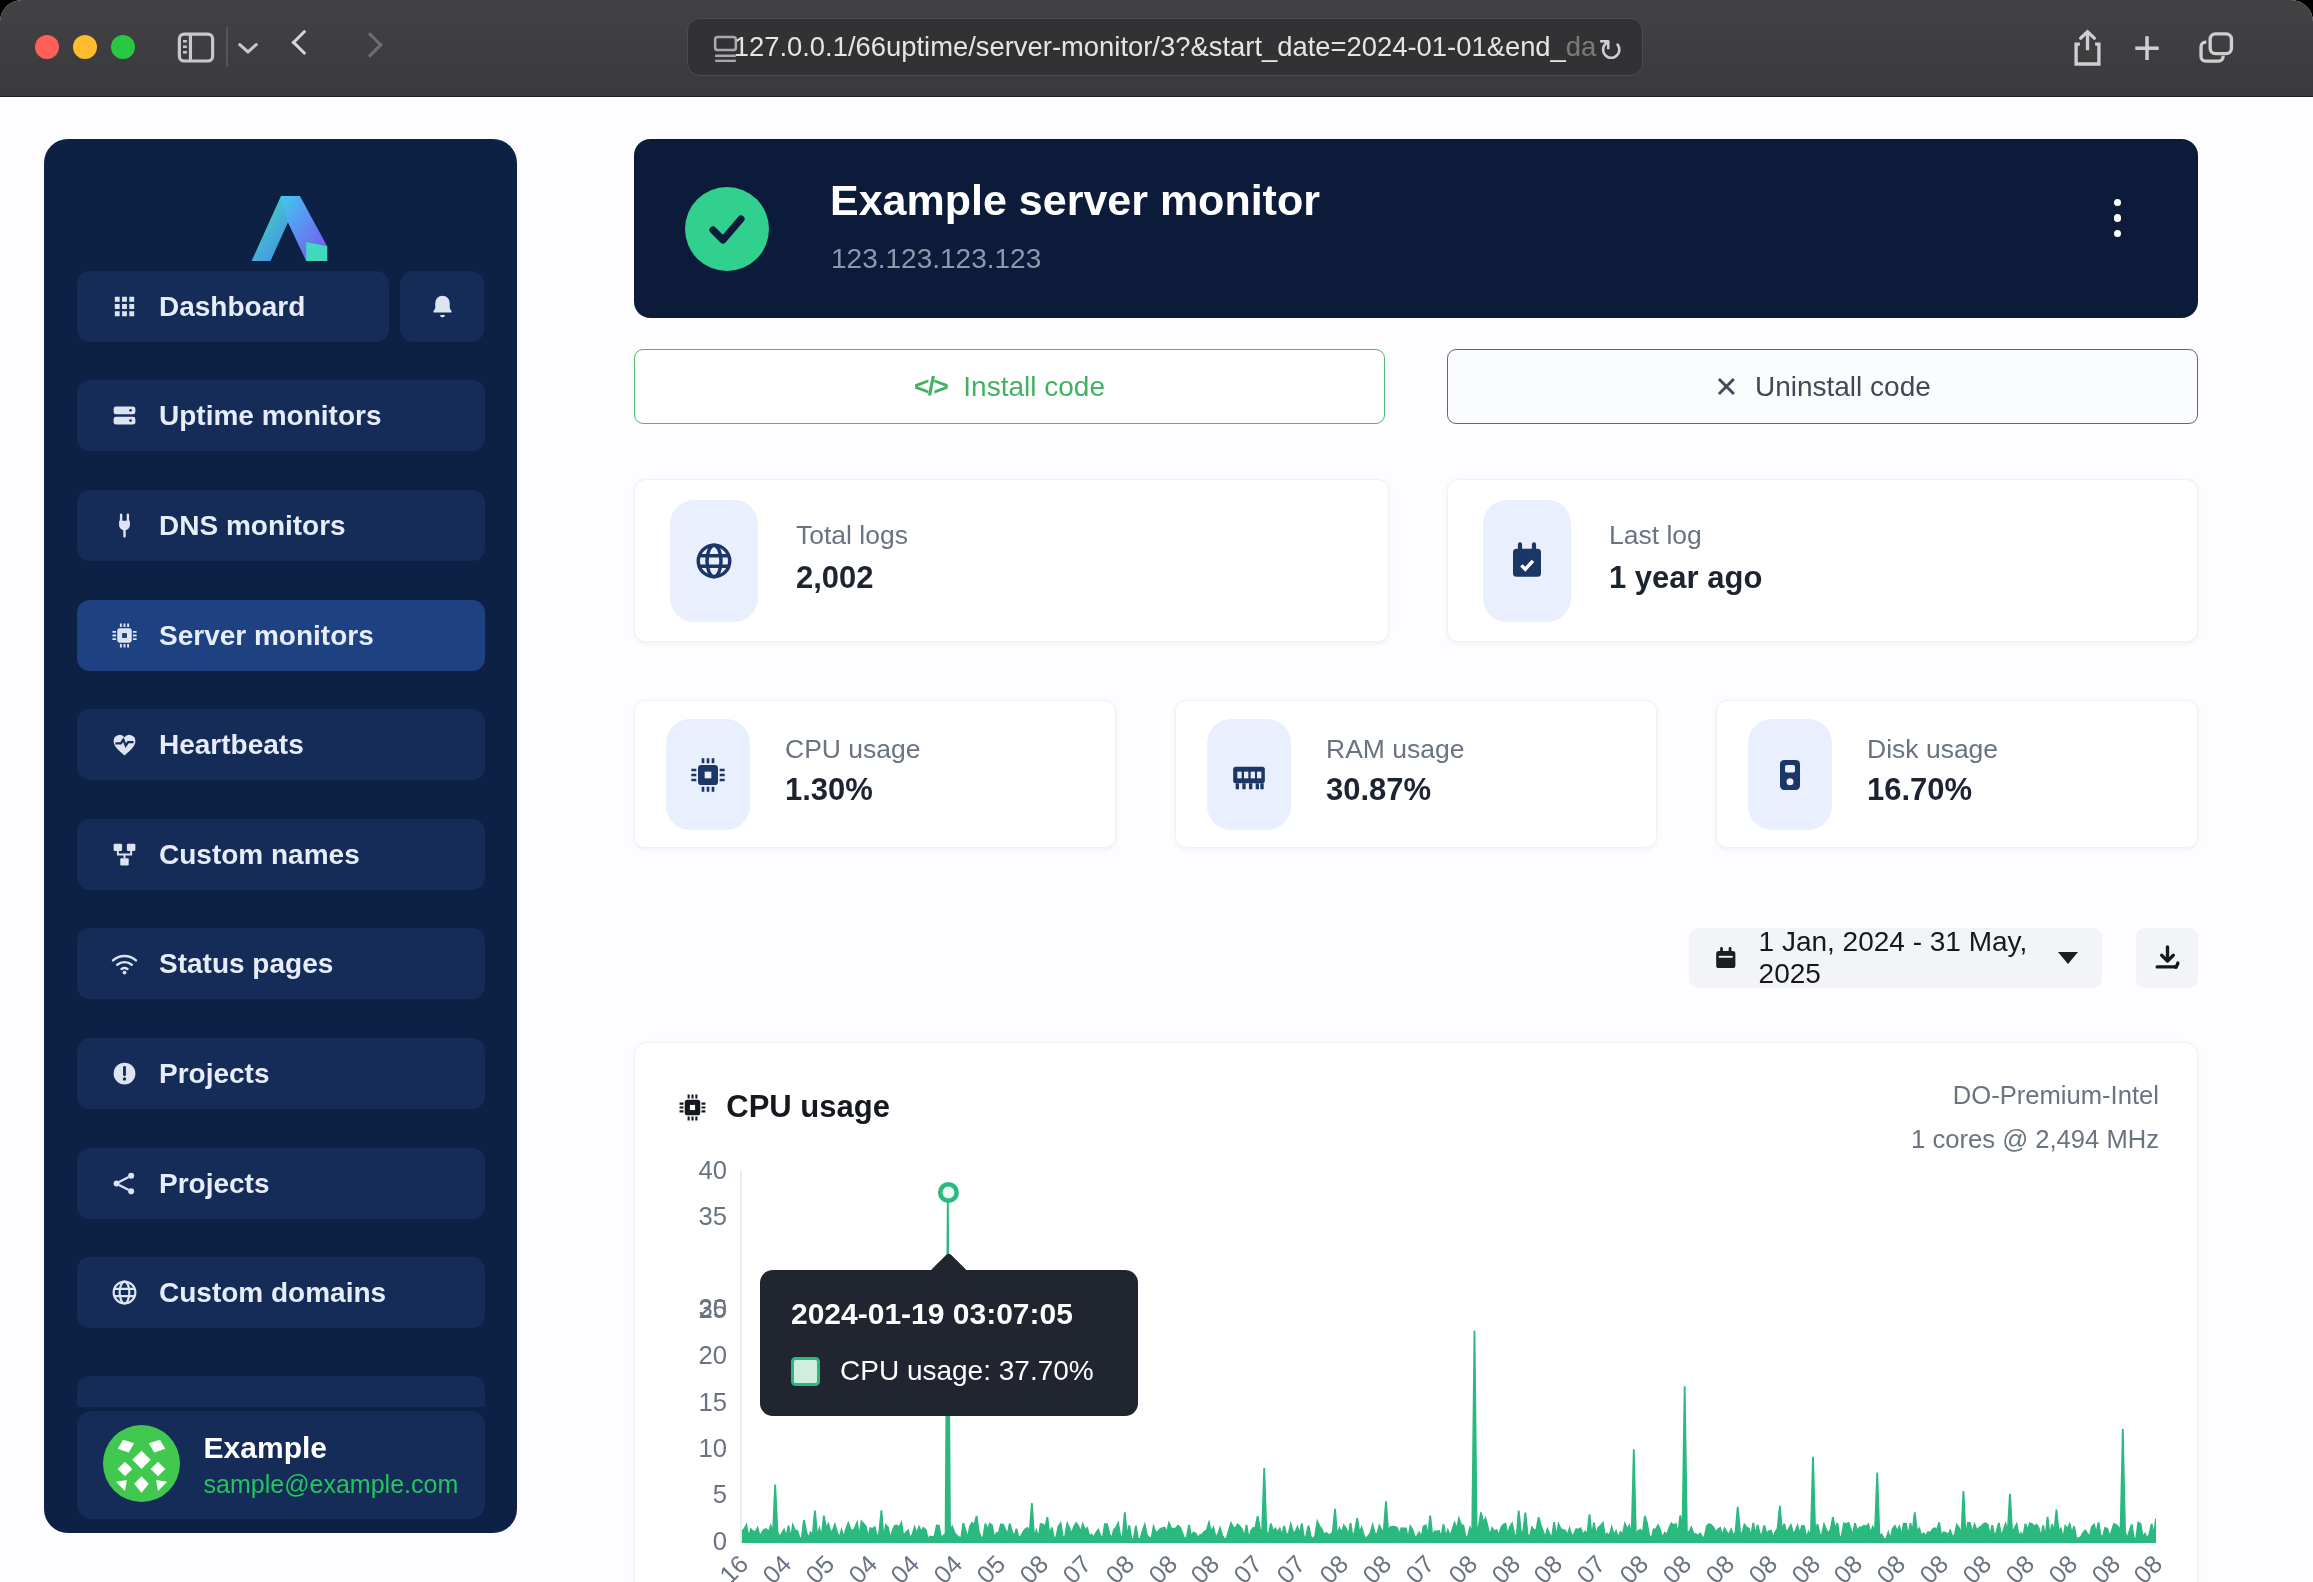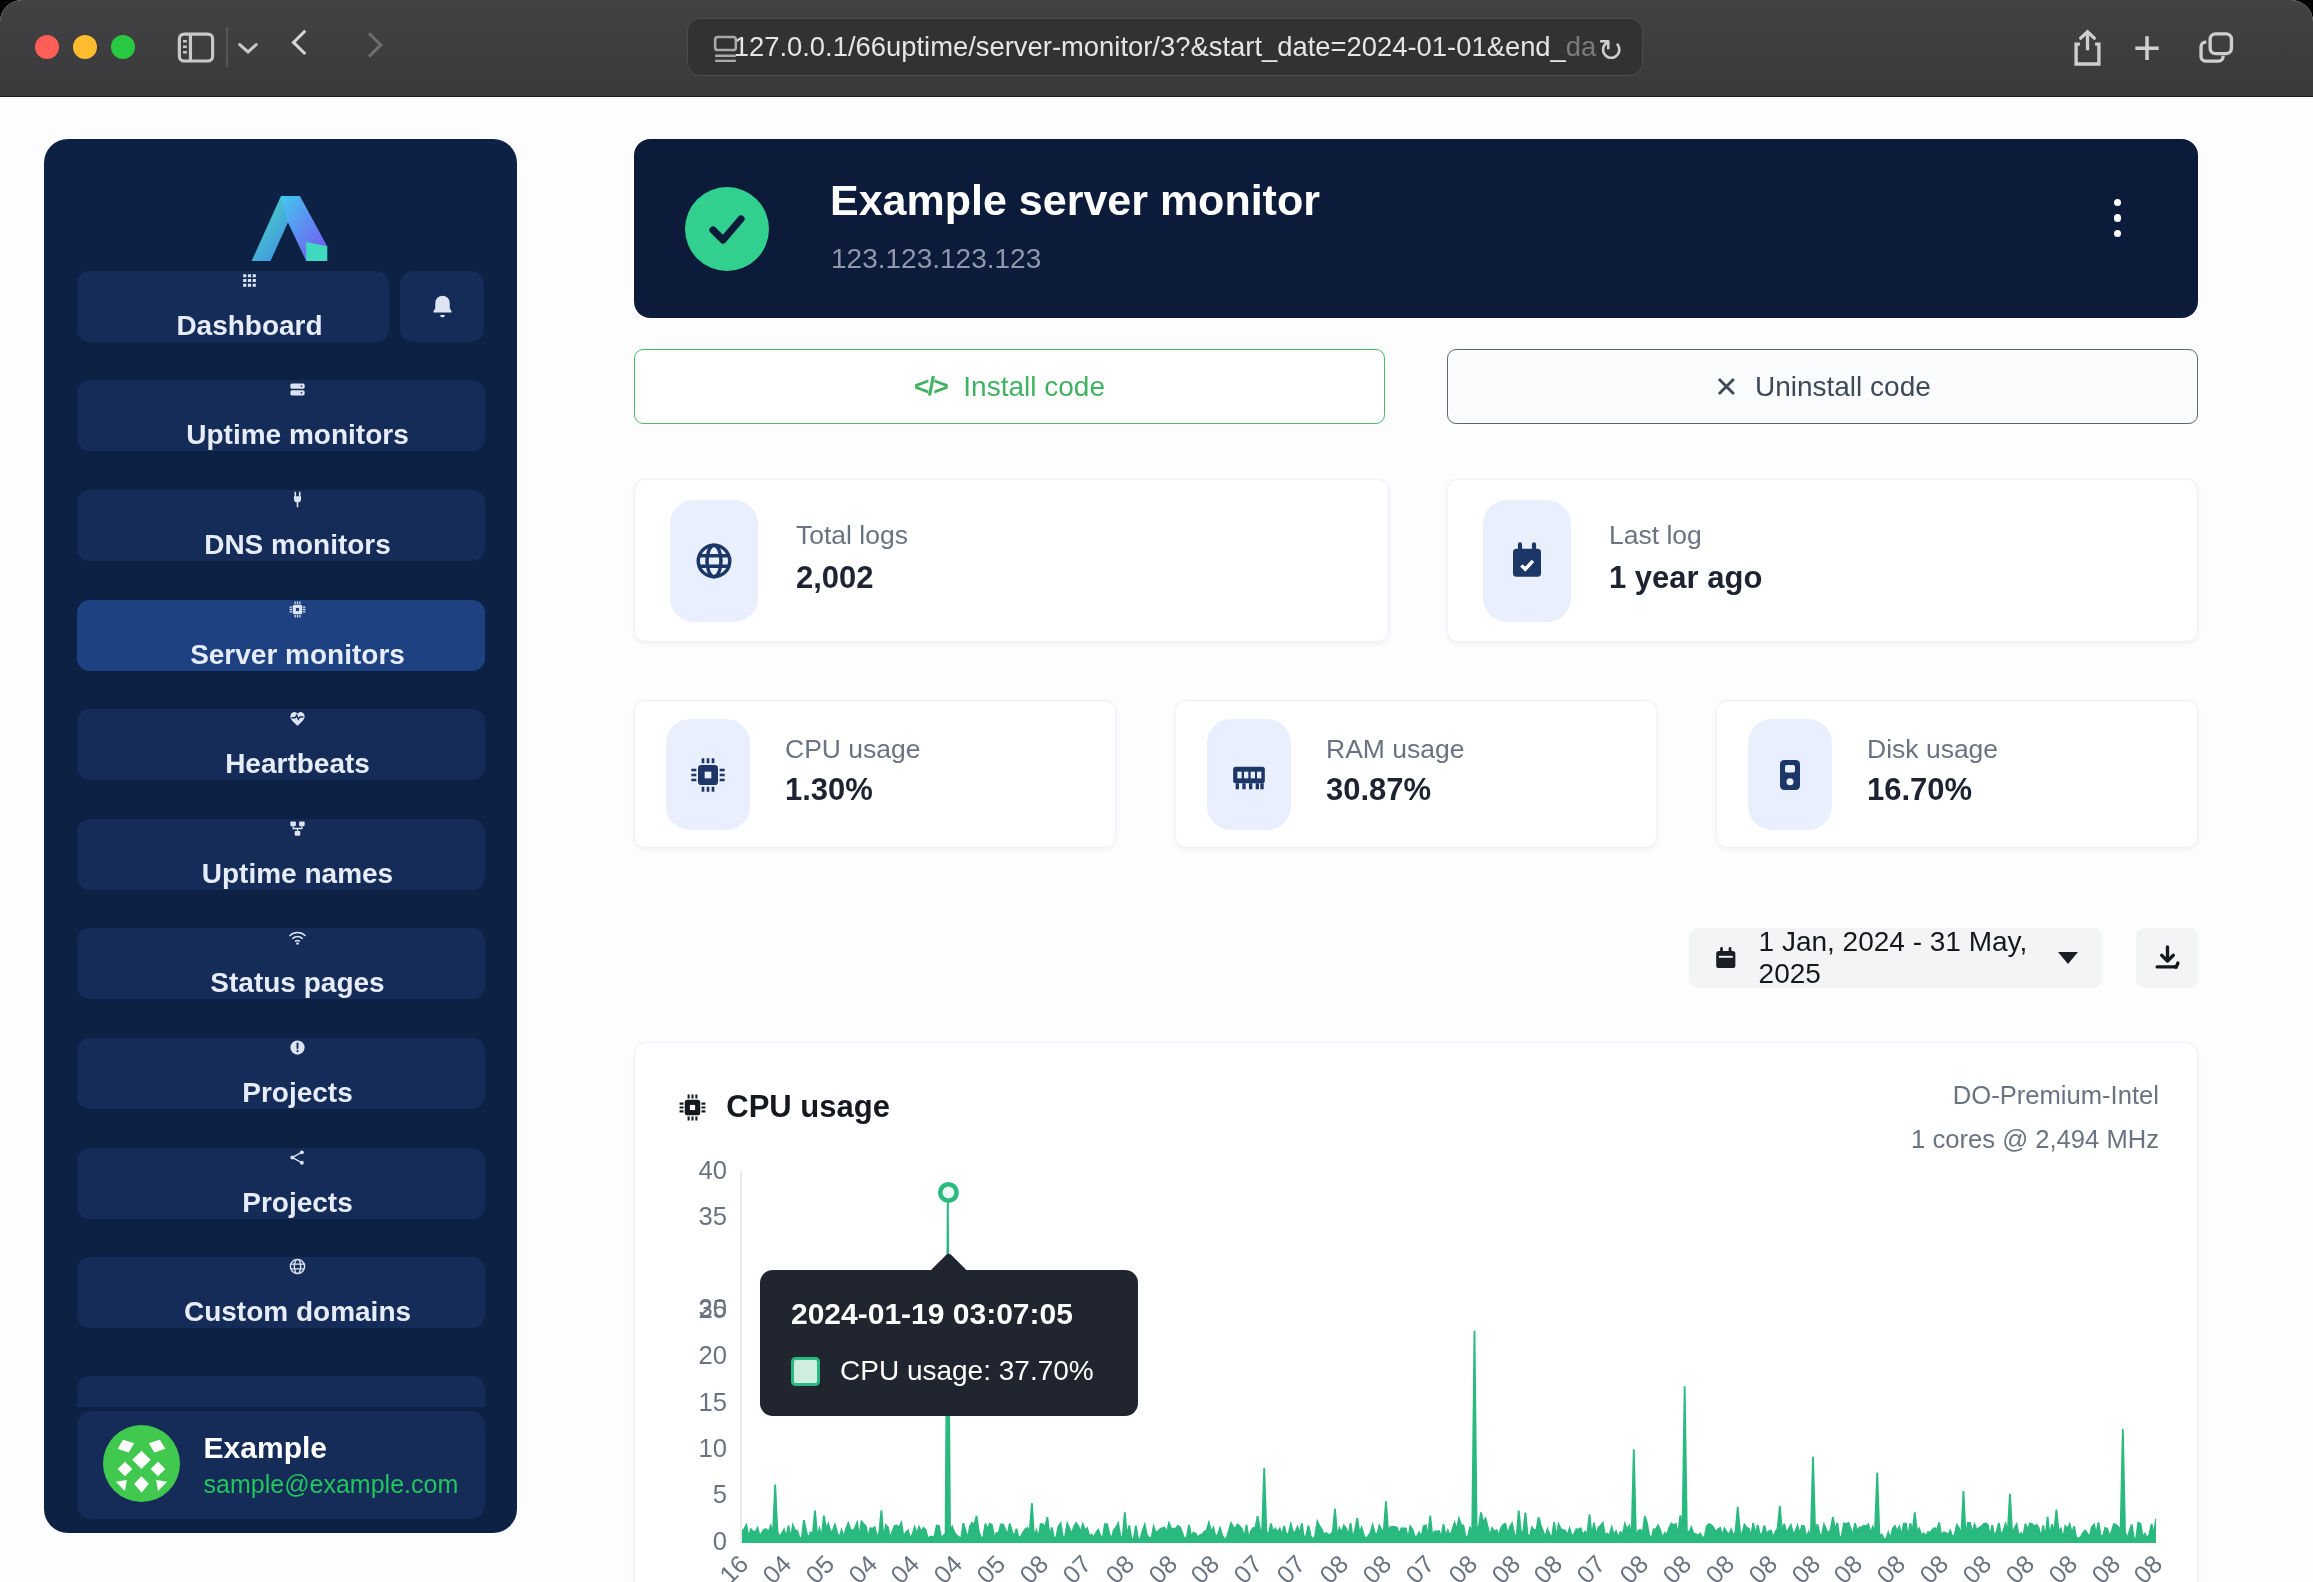--- a/index.html
+++ b/index.html
@@ -20,21 +20,21 @@
   .url-fade { opacity:.4; }
   .url-site-icon { position:absolute; left:22px; top:15.5px; color:#a9a9ab; }
   .reload { position:absolute; right:18.3px; top:12.8px; color:#cfcfd1; font-size:31px; }
 
   
   .sidebar { position:absolute; left:44px; top:139px; width:473px; height:1394px;
     background:#0d2145; border-radius:24px; }
   .logo { position:absolute; left:50%; top:38px; transform:translateX(-50%); }
   .side-item { position:absolute; left:33px; width:408px; height:71px; background:#142c57;
     border-radius:12.8px; display:flex; align-items:center; padding-left:33px; gap:20px;
-    color:#e7edf8; font-size:28px; font-weight:600; cursor:pointer;flex-direction:column; }
+    color:#e7edf8; font-size:28px; font-weight:600; cursor:pointer; }
   .side-item.active { background:#1d4181; }
   .dash-pill { width:312px; }
   .bell-pill { position:absolute; left:356px; top:132px; width:84px; height:71px; background:#142c57;
     border-radius:12.8px; display:flex; align-items:center; justify-content:center; cursor:pointer; }
   .partial-item { position:absolute; left:33px; top:1237px; width:408px; height:31px;
     background:#142c57; border-radius:12.8px 12.8px 0 0; }
   .user-card { position:absolute; left:33px; top:1272px; width:408px; height:108px; background:#142c57;
     border-radius:14.6px; display:flex; align-items:center; padding-left:25.6px; gap:24px; cursor:pointer; }
   .user-name { color:#fff; font-size:30px; font-weight:700; }
   .user-email { color:#22c55e; font-size:25px; margin-top:5.5px; }
@@ -214,21 +214,21 @@
     </div>
     <div class="side-item" style="top:680px">
       <svg width="29" height="29" viewBox="0 0 24 24">
           <g fill="#dce4f2">
             <rect x="3" y="3" width="7" height="6" rx="1"></rect>
             <rect x="14" y="3" width="7" height="6" rx="1"></rect>
             <rect x="8.5" y="15" width="7" height="6" rx="1"></rect>
           </g>
           <path stroke="#dce4f2" stroke-width="1.6" fill="none" d="M6.5 9v3h11V9M12 12v3"></path>
         </svg>
-      <span>Uptime names</span>
+      <span>Custom names</span>
     </div>
     <div class="side-item" style="top:789px">
       <svg width="29" height="29" viewBox="0 0 24 24">
           <path stroke="#dce4f2" stroke-width="2" fill="none" stroke-linecap="round" d="M2.5 9.5a14 14 0 0 1 19 0M6 13a9.5 9.5 0 0 1 12 0M9.5 16.5a5 5 0 0 1 5 0"></path>
           <circle cx="12" cy="19.5" r="1.6" fill="#dce4f2"></circle>
         </svg>
       <span>Status pages</span>
     </div>
     <div class="side-item" style="top:899px">
       <svg width="29" height="29" viewBox="0 0 24 24">

